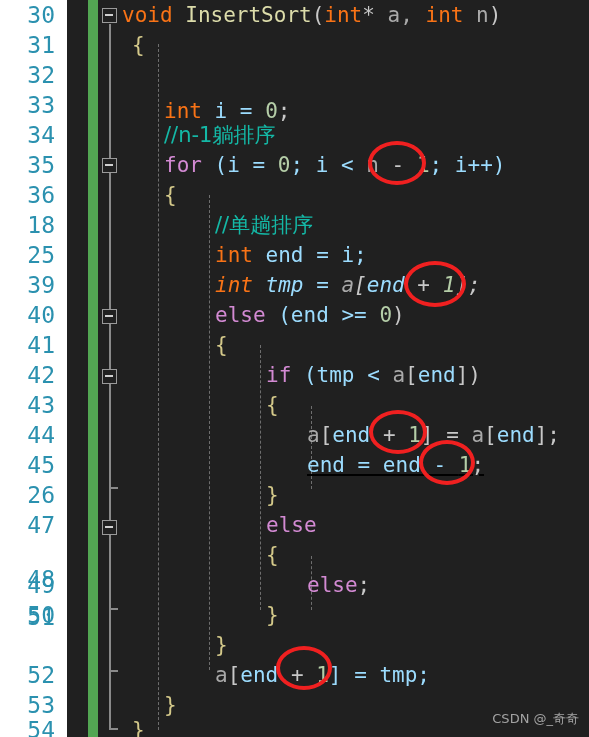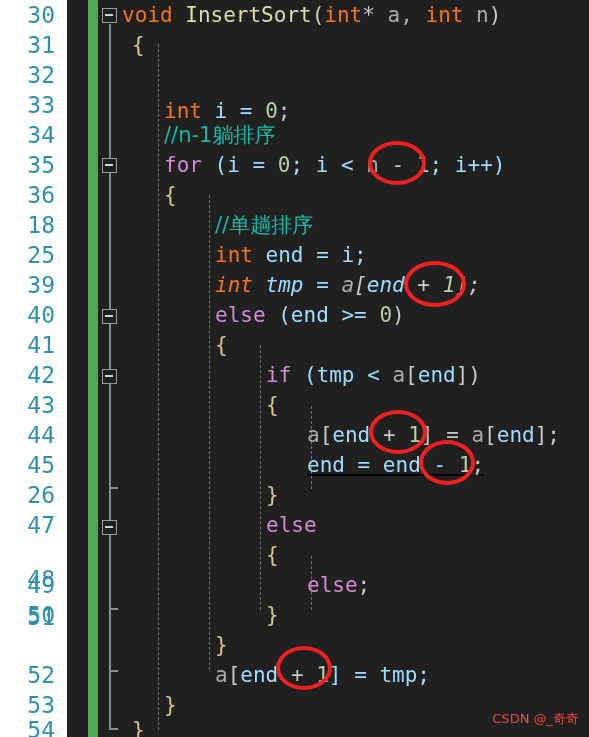--- a/index.html
+++ b/index.html
@@ -120,21 +120,21 @@
     border-radius: 50%;
     box-sizing: border-box;
     pointer-events: none;
   }
 
   
   .watermark {
     position: absolute;
     right: 10px;
     bottom: 9px;
-    color: #ef4444;
+    color: #a3a3a3;
     font-size: 13px;
     font-family: "DejaVu Sans", sans-serif;
   }
 </style>
 </head>
 <body>
 
 <div id="editor">
 
   <div class="gutter">

